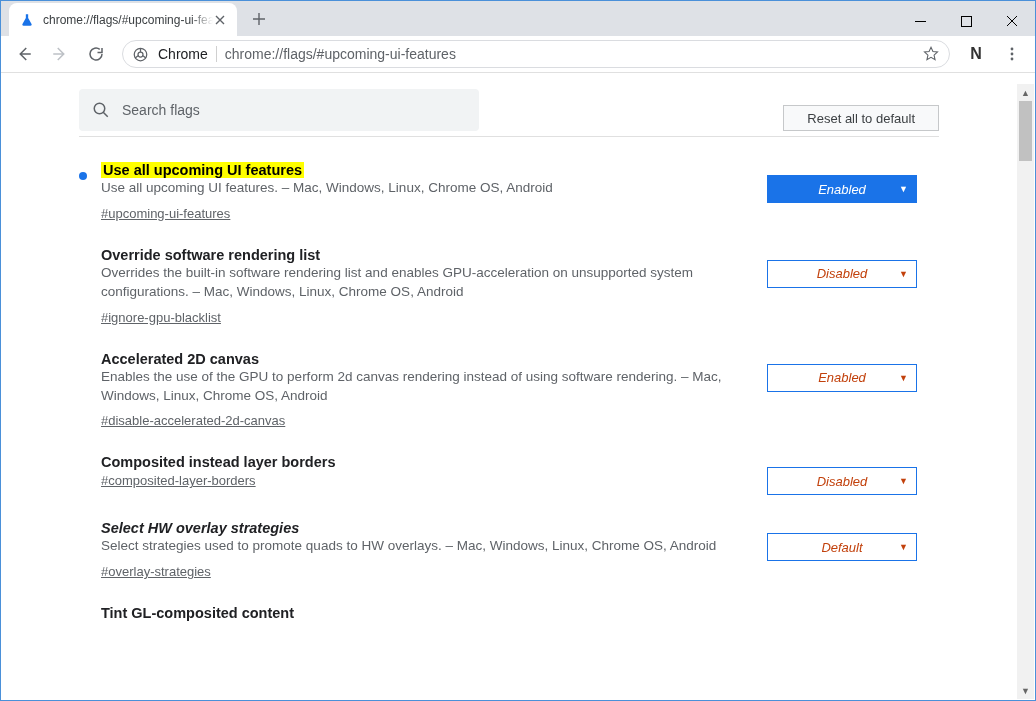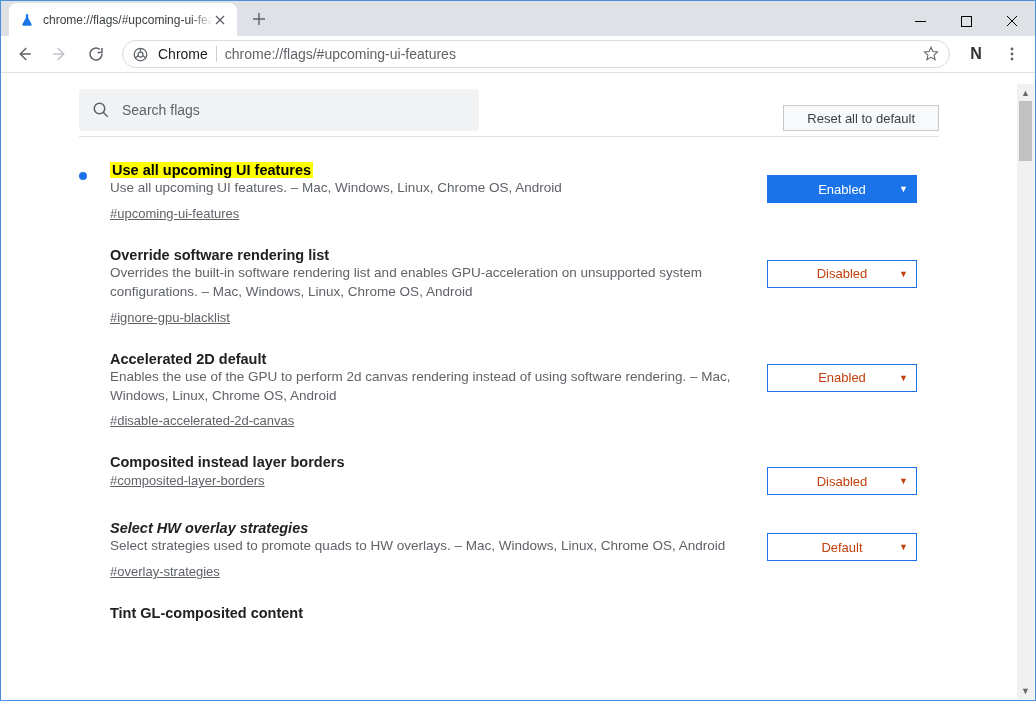--- a/index.html
+++ b/index.html
@@ -42,26 +42,26 @@
   .content { width:860px; margin:0 auto; }
   .searchbar-row { display:flex; align-items:flex-end; padding:5px 0 5px 0; border-bottom:1px solid #e0e0e0; }
   .searchbox { display:flex; align-items:center; width:400px; height:42px; background:#f1f3f4; border-radius:4px; padding:0 13px; color:#5f6368; font-size:14px; }
   .searchbox span.icon { margin-right:12px; display:flex; }
   .searchbox .ph { color:#5f6368; }
   .reset-btn { margin-left:auto; height:26px; padding:0 23px; border:1px solid #c6c8ca; background:#f8f9fa; border-radius:0; font-size:13px; color:#3c4043; cursor:pointer; display:flex; align-items:center; }
 
   .flag { display:flex; padding:24px 0 0 0; }
   .flag .dot { width:22px; padding-top:5px; }
   .flag .dot span { display:inline-block; width:8px; height:8px; border-radius:50%; background:#1a73e8; }
-  .flag .body { flex:1; padding-right:24px;margin-left:9px; }
+  .flag .body { flex:1; padding-right:24px; }
   .flag .title { font-size:14.5px; color:#202124; margin-bottom:4px; }
   .flag .title.hl { background:#ffff00; display:inline; padding:0 2px; font-weight:400; color:#000; }
   .flag .desc { font-size:13.5px; color:#5f6368; line-height:1.4; margin-bottom:6px; }
   .flag .anchor { font-size:13px; color:#5f6368; text-decoration:underline; cursor:pointer; display:inline-block; }
-  .flag .control { width:172px; padding-top:14px; }
+  .flag .control { width:172px; padding-top:14px;font-style:italic; }
   .select { width:150px; height:28px; border:1px solid #1a73e8; color:#c2410c; background:#fff; display:flex; align-items:center; justify-content:center; font-size:13px; position:relative; cursor:pointer; border-radius:0; }
   .select.primary { background:#1a73e8; color:#fff; border-color:#1a73e8; }
   .select .caret { position:absolute; right:8px; font-size:9px; }
   svg { display:block; }
 </style>
 </head>
 <body>
 
 <div class="tabstrip">
   <div class="tab">
@@ -181,21 +181,21 @@
             <div class="body"><div><span class="title" style="font-weight: 600;">Override software rendering list</span></div><div class="desc">Overrides the built-in software rendering list and enables GPU-acceleration on unsupported system configurations. – Mac, Windows, Linux, Chrome OS, Android</div><span class="anchor">#ignore-gpu-blacklist</span></div>
             <div class="control">
               <div class="select">
                 <span>Disabled</span>
                 <span class="caret">▼</span>
               </div>
             </div>
           </div>
           <div class="flag">
             <div class="dot"></div>
-            <div class="body"><div><span class="title" style="font-weight: 600;">Accelerated 2D default</span></div><div class="desc">Enables the use of the GPU to perform 2d canvas rendering instead of using software rendering. – Mac, Windows, Linux, Chrome OS, Android</div><span class="anchor">#disable-accelerated-2d-canvas</span></div>
+            <div class="body"><div><span class="title" style="font-weight: 600;">Accelerated 2D canvas</span></div><div class="desc">Enables the use of the GPU to perform 2d canvas rendering instead of using software rendering. – Mac, Windows, Linux, Chrome OS, Android</div><span class="anchor">#disable-accelerated-2d-canvas</span></div>
             <div class="control">
               <div class="select">
                 <span>Enabled</span>
                 <span class="caret">▼</span>
               </div>
             </div>
           </div>
           <div class="flag">
             <div class="dot"></div>
             <div class="body"><div><span class="title" style="font-weight: 600;">Composited instead layer borders</span></div><span class="anchor">#composited-layer-borders</span></div>

